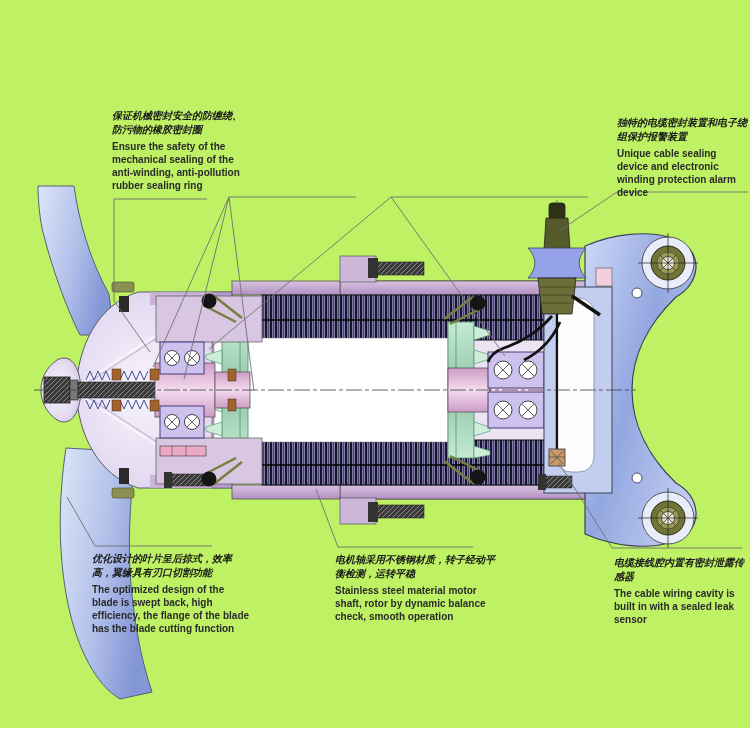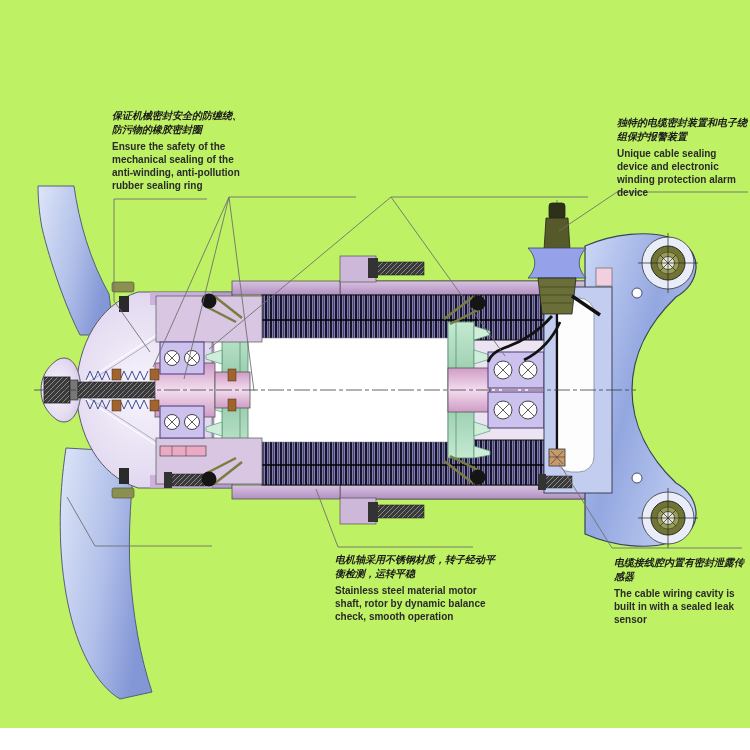--- a/index.html
+++ b/index.html
@@ -294,20 +294,22 @@
 
 <div class="ann" style="left:392px;top:109px;width:215px">
 </div>
 
 <div class="ann" style="left:617px;top:116px;width:131px">
   <div class="zh">独特的电缆密封装置和电子绕组保护报警装置</div>
   <div class="en">Unique cable sealing device and electronic winding protection alarm device</div>
 </div>
 
 <div class="ann" style="left:92px;top:552px;width:158px">
+  <div class="zh">优化设计的叶片呈后掠式，效率高，翼缘具有刃口切割功能</div>
+  <div class="en">The optimized design of the blade is swept back,  high efficiency,  the flange of the blade has the  blade cutting function</div>
 </div>
 
 <div class="ann" style="left:335px;top:553px;width:162px">
   <div class="zh">电机轴采用不锈钢材质，转子经动平衡检测，运转平稳</div>
   <div class="en">Stainless steel material motor shaft, rotor by dynamic balance check, smooth operation</div>
 </div>
 
 <div class="ann" style="left:614px;top:556px;width:130px">
   <div class="zh">电缆接线腔内置有密封泄露传感器</div>
   <div class="en">The cable wiring cavity is built in with a sealed leak sensor</div>

